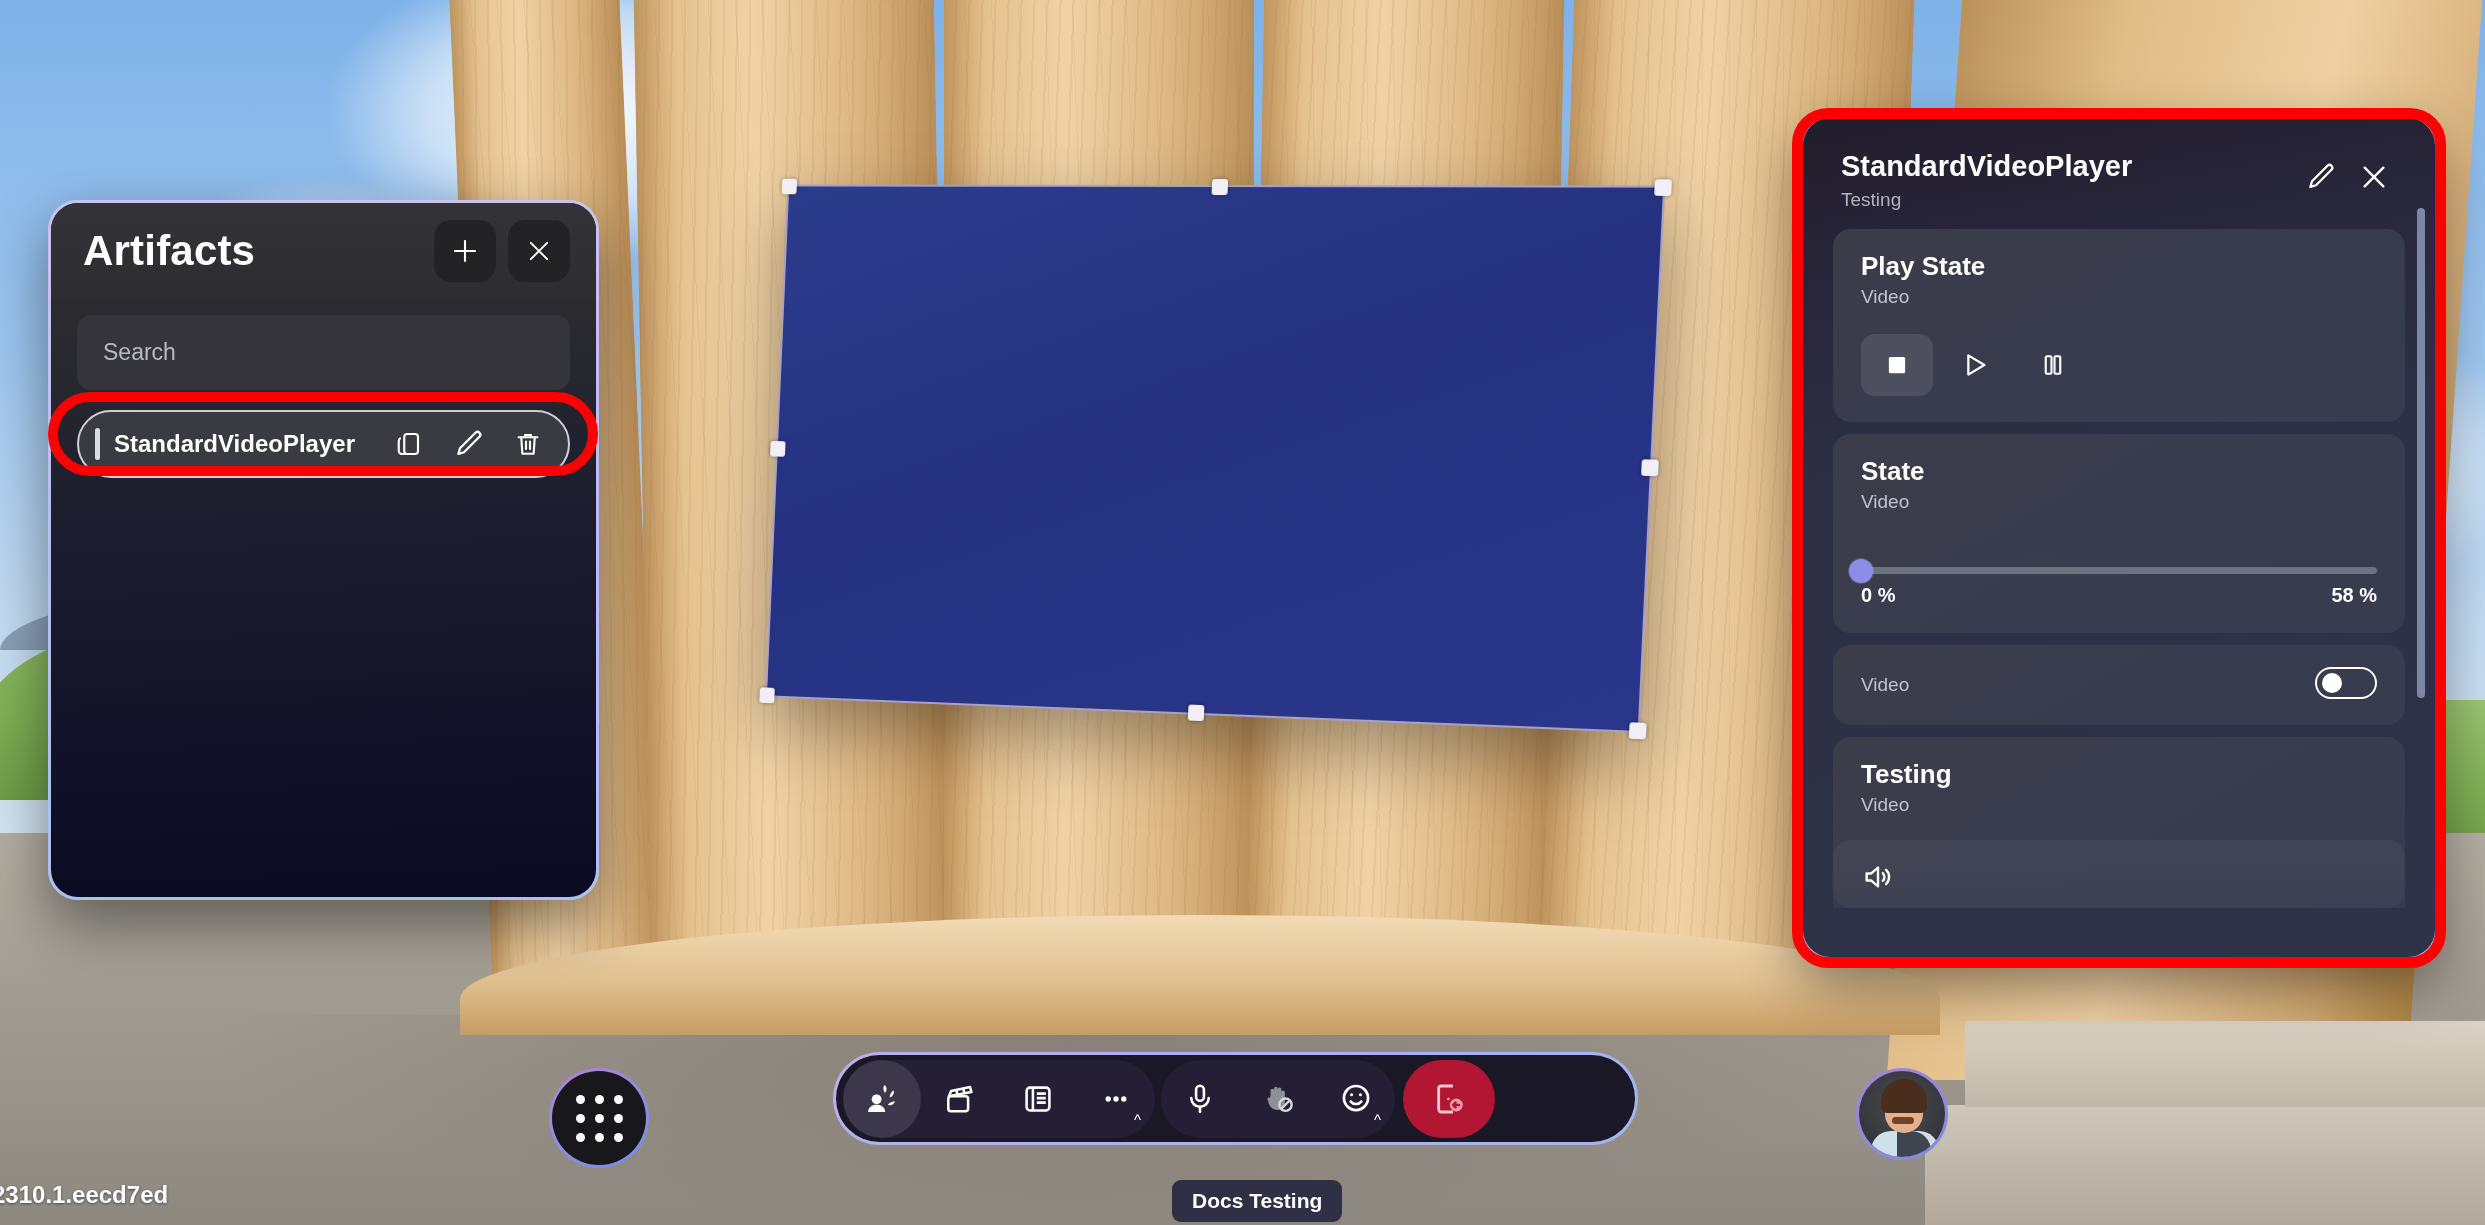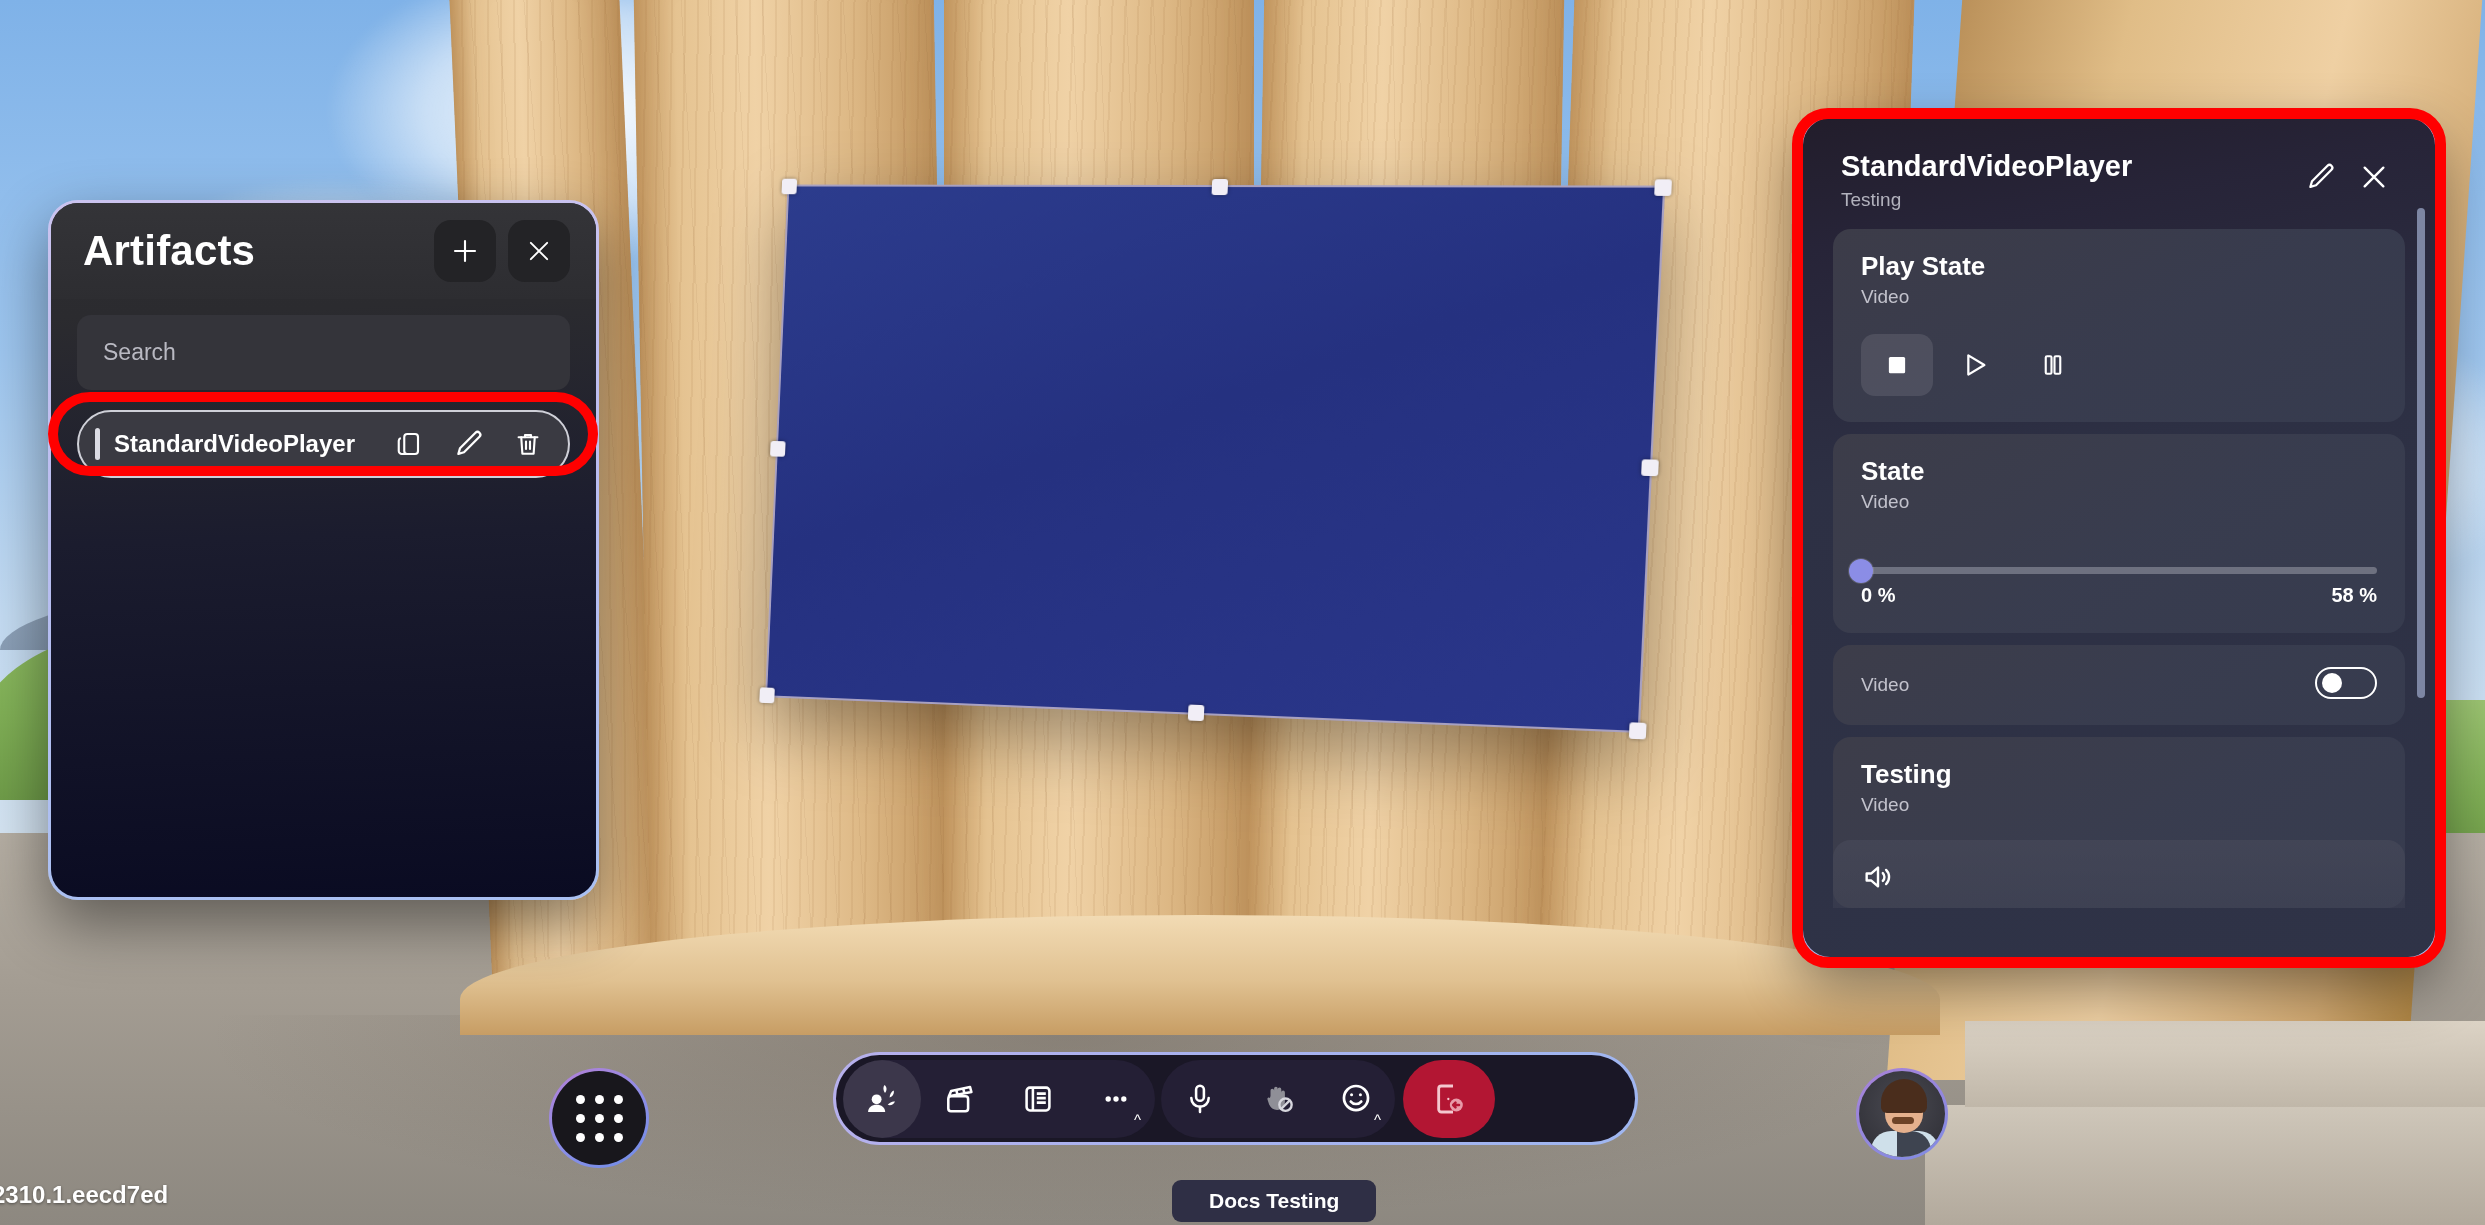--- a/index.html
+++ b/index.html
@@ -254,21 +254,21 @@
     position:absolute; bottom:11px; right:14px; color:#fff; font-size:15px; line-height:1;
   }
   .tb-leave{
     width:92px;height:78px;border-radius:39px;background:#b31633;
     display:flex;align-items:center;justify-content:center;color:#fff;cursor:pointer;
     margin-left:2px; flex:none;
   }
   .tooltip{
     position:absolute; left:1172px; top:1180px;
     background:#2f2f45; color:#fff; font-size:21px; font-weight:600;
-    padding:9px 37px; border-radius:9px;
+    padding:9px 20px; border-radius:9px;
   }
   .version{
     position:absolute; left:-8px; top:1181px;
     color:#ffffff; font-size:24px; font-weight:600;
     text-shadow:0 1px 3px rgba(0,0,0,.45);
   }
   .avatar{
     position:absolute; left:1856px; top:1068px; width:92px;height:92px;
     border-radius:50%; padding:3px;
     background:linear-gradient(150deg,#a982d8,#7f8ce3);

